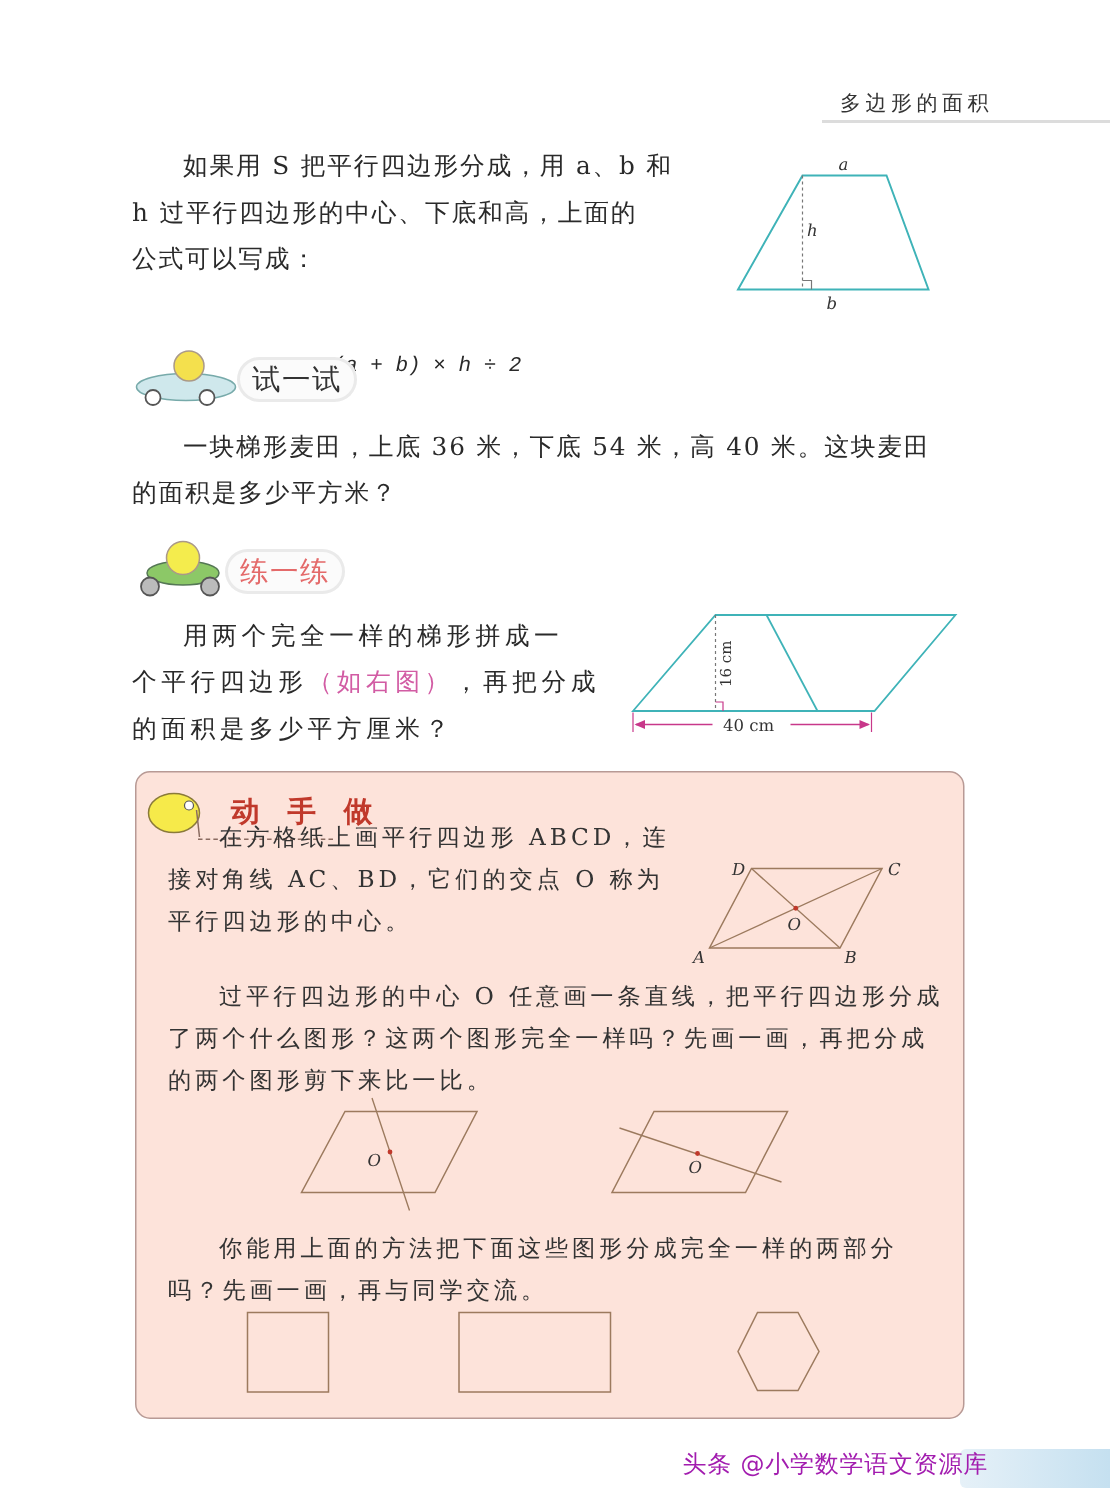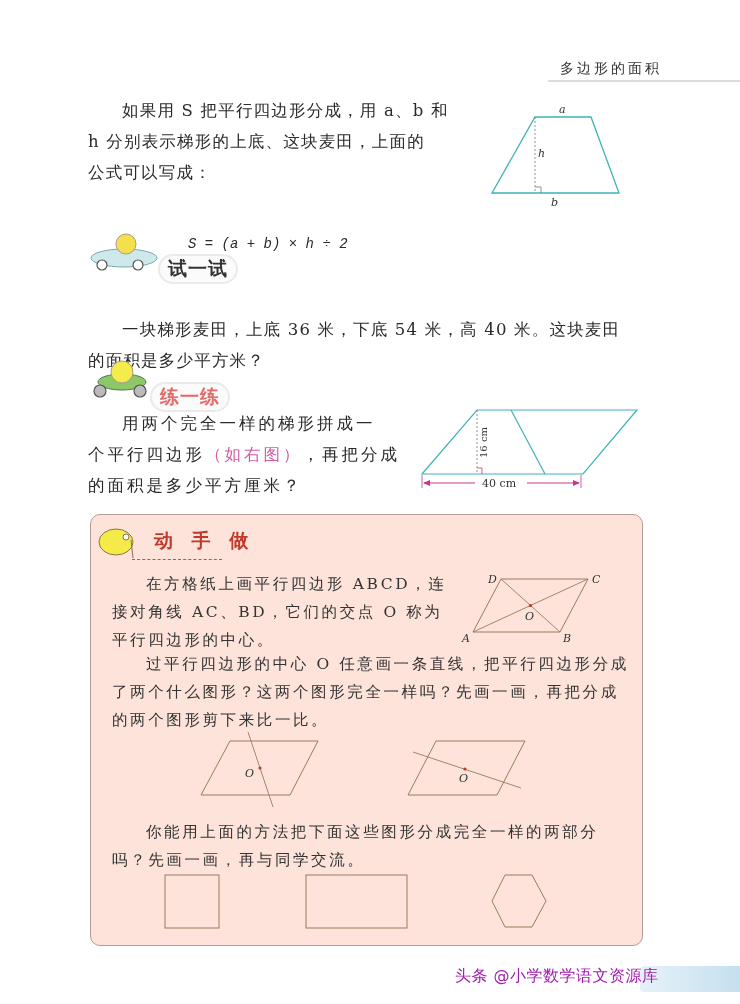--- a/index.html
+++ b/index.html
@@ -6,23 +6,23 @@
   body { width: 740px; height: 1004px; position: relative; overflow: hidden;
          font-family: "DejaVu Serif", "Liberation Serif", serif; color: #2a2a2a; }
   .abs { position: absolute; }
   .header-title { left: 560px; top: 60px; font-size: 14px; letter-spacing: 3px; color: #333; text-align: center; }
   .header-rule { left: 548px; top: 80px; width: 192px; height: 2px; background: #dcdcdc; }
 
   .body-text { font-size: 16.5px; line-height: 31px; letter-spacing: 1.2px; }
   .math { font-family: "DejaVu Serif", "Liberation Serif", serif; font-style: italic; }
   .formula { font-family: Liberation Mono, monospace; font-size: 14px; margin-top: 44px; }
 
-  .bubble { font-family: "DejaVu Sans", sans-serif; font-size: 19px; font-weight: bold;
+  .bubble { font-family: "DejaVu Sans", sans-serif; font-size: 19px; font-weight: normal;
             padding: 2px 10px; border-radius: 18px; background: #fbfbfb;
-            box-shadow: 0 0 0 2px #eaeaea inset; letter-spacing: 1px; margin-top: 16px; }
+            box-shadow: 0 0 0 2px #eaeaea inset; letter-spacing: 1px; }
   .bubble-try { color: #333333; }
   .bubble-prac { color: #e46a6a; }
 
   .pink { color: #d25ca4; }
 
   .hands-box { left: 90px; top: 514px; width: 551px; height: 430px;
                background: #fde3da; border: 1px solid #b89a95; border-radius: 10px; }
   .hands-title { font-family: "DejaVu Sans", sans-serif; font-size: 19px; font-weight: bold;
                  color: #c0392b; letter-spacing: 6px; }
   .hands-underline { height: 1px; border-bottom: 1px dashed #8a6b60; }
@@ -35,21 +35,21 @@
   svg text { font-family: "DejaVu Serif", "Liberation Serif", serif; }
 </style>
 </head>
 <body>
 
 <div class="abs header-title">多边形的面积</div>
 <div class="abs header-rule"></div>
 
 <div class="abs body-text" style="left:88px; top:95px; width:370px;">
   <div style="text-indent:34px;">如果用 S 把平行四边形分成，用 a、b 和</div>
-  <div>h 分别表示梯形的上底、这块麦田，上面的</div>
+  <div>h 过平行四边形的中心、下底和高，上面的</div>
   <div>公式可以写成：</div>
 </div>
 <div class="abs formula math" style="left:188px; top:192px;">S = (a + b) × h ÷ 2</div>
 
 <svg class="abs" style="left:485px; top:100px;" width="140" height="112">
   <polygon points="50,17 106,17 134,93 7,93" fill="none" stroke="#3fb3b8" stroke-width="1.3"></polygon>
   <line x1="50" y1="17" x2="50" y2="93" stroke="#777" stroke-width="0.8" stroke-dasharray="2,2"></line>
   <polyline points="50,87 56,87 56,93" fill="none" stroke="#777" stroke-width="0.8"></polyline>
   <text x="74" y="13" font-size="11" font-style="italic" fill="#333">a</text>
   <text x="53" y="57" font-size="11" font-style="italic" fill="#333">h</text>
@@ -57,21 +57,21 @@
 </svg>
 
 <svg class="abs" style="left:88px; top:232px;" width="72" height="40">
   <ellipse cx="36" cy="26" rx="33" ry="9" fill="#cfe8ec" stroke="#7aa" stroke-width="1"></ellipse>
   <circle cx="38" cy="12" r="10" fill="#f4e04d" stroke="#a98" stroke-width="1"></circle>
   <circle cx="14" cy="33" r="5" fill="#fff" stroke="#555" stroke-width="1.2"></circle>
   <circle cx="50" cy="33" r="5" fill="#fff" stroke="#555" stroke-width="1.2"></circle>
 </svg>
 <div class="abs bubble bubble-try" style="left:158px; top:238px;">试一试</div>
 
-<div class="abs body-text" style="left:88px; top:282px; width:560px;margin-top:32px;">
+<div class="abs body-text" style="left:88px; top:282px; width:560px;">
   <div style="text-indent:34px;">一块梯形麦田，上底 36 米，下底 54 米，高 40 米。这块麦田</div>
   <div>的面积是多少平方米？</div>
 </div>
 
 <svg class="abs" style="left:88px; top:360px;" width="68" height="40">
   <ellipse cx="34" cy="22" rx="24" ry="8" fill="#8cc867" stroke="#575" stroke-width="1"></ellipse>
   <circle cx="34" cy="12" r="11" fill="#f4ec4d" stroke="#a98" stroke-width="1"></circle>
   <circle cx="12" cy="31" r="6" fill="#bbb" stroke="#555" stroke-width="1.2"></circle>
   <circle cx="52" cy="31" r="6" fill="#bbb" stroke="#555" stroke-width="1.2"></circle>
 </svg>
@@ -101,21 +101,21 @@
 <div class="abs hands-box"></div>
 
 <svg class="abs" style="left:96px; top:522px;" width="44" height="40">
   <ellipse cx="20" cy="20" rx="17" ry="13" fill="#f6ea4a" stroke="#8a7a3a" stroke-width="1"></ellipse>
   <circle cx="30" cy="15" r="3" fill="#fff" stroke="#555" stroke-width="0.8"></circle>
   <line x1="35" y1="18" x2="37" y2="36" stroke="#8a6b60" stroke-width="1"></line>
 </svg>
 <div class="abs hands-title" style="left:154px; top:528px;">动 手 做</div>
 <div class="abs hands-underline" style="left:132px; top:558px; width:90px;"></div>
 
-<div class="abs hands-text" style="left:112px; top:570px; width:350px;">
+<div class="abs hands-text" style="left:112px; top:544px; width:350px;">
   <div style="text-indent:34px;">在方格纸上画平行四边形 ABCD，连</div>
   <div>接对角线 AC、BD，它们的交点 O 称为</div>
   <div>平行四边形的中心。</div>
 </div>
 
 <svg class="abs" style="left:455px; top:565px;" width="160" height="80">
   <polygon points="18,67 105,67 133,14 46,14" fill="none" stroke="#9c7a5e" stroke-width="1"></polygon>
   <line x1="18" y1="67" x2="133" y2="14" stroke="#9c7a5e" stroke-width="0.9"></line>
   <line x1="46" y1="14" x2="105" y2="67" stroke="#9c7a5e" stroke-width="0.9"></line>
   <circle cx="75.5" cy="40.5" r="1.6" fill="#c0392b"></circle>

